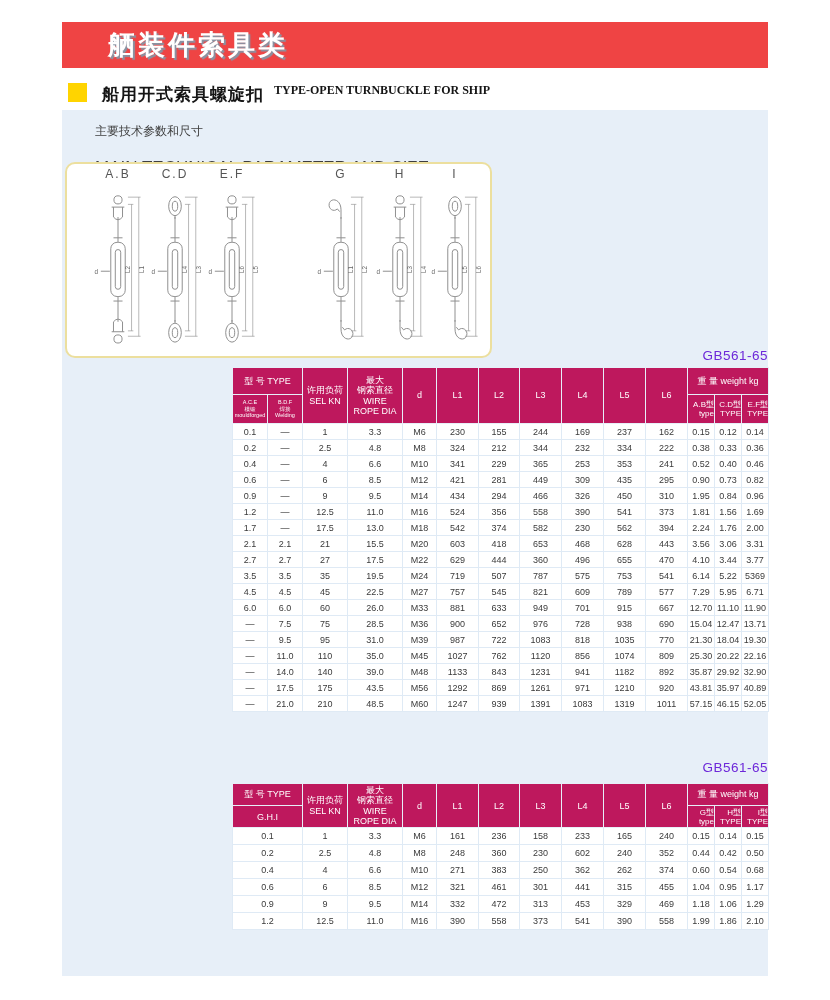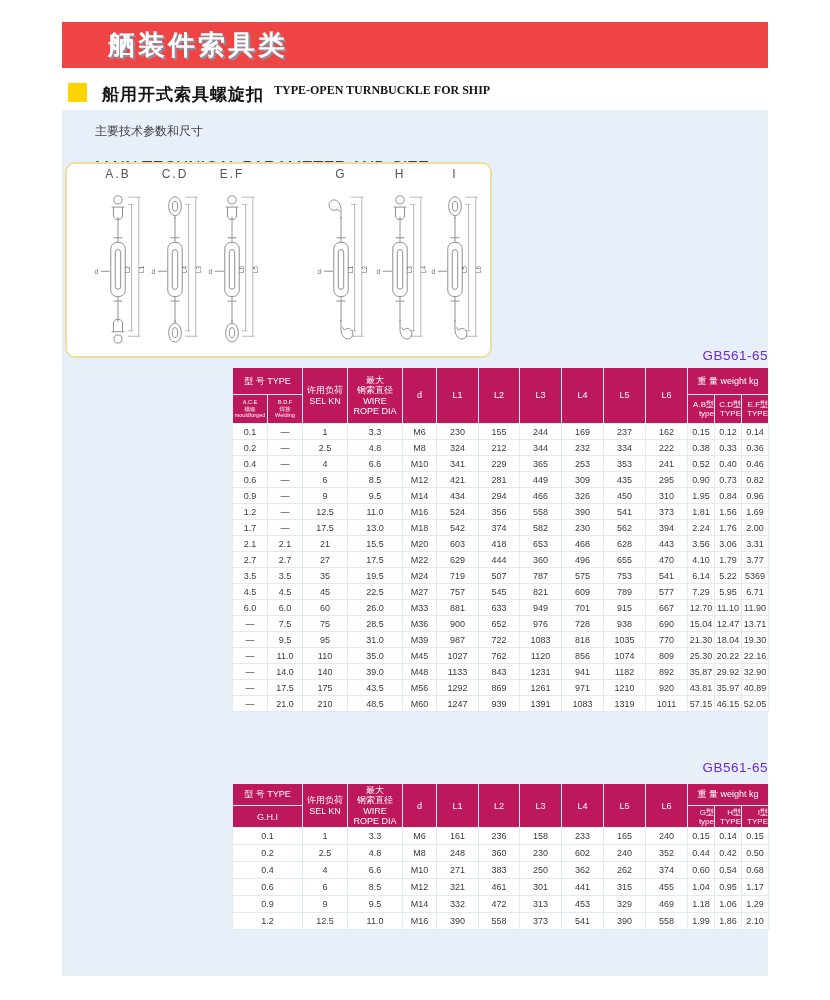--- a/index.html
+++ b/index.html
@@ -375,21 +375,21 @@
             <td>27</td>
             <td>17.5</td>
             <td>M22</td>
             <td>629</td>
             <td>444</td>
             <td>360</td>
             <td>496</td>
             <td>655</td>
             <td>470</td>
             <td>4.10</td>
-            <td>1.79</td>
+            <td>3.44</td>
             <td>3.77</td>
           </tr>
           <tr>
             <td>3.5</td>
             <td>3.5</td>
             <td>35</td>
             <td>19.5</td>
             <td>M24</td>
             <td>719</td>
             <td>507</td>

